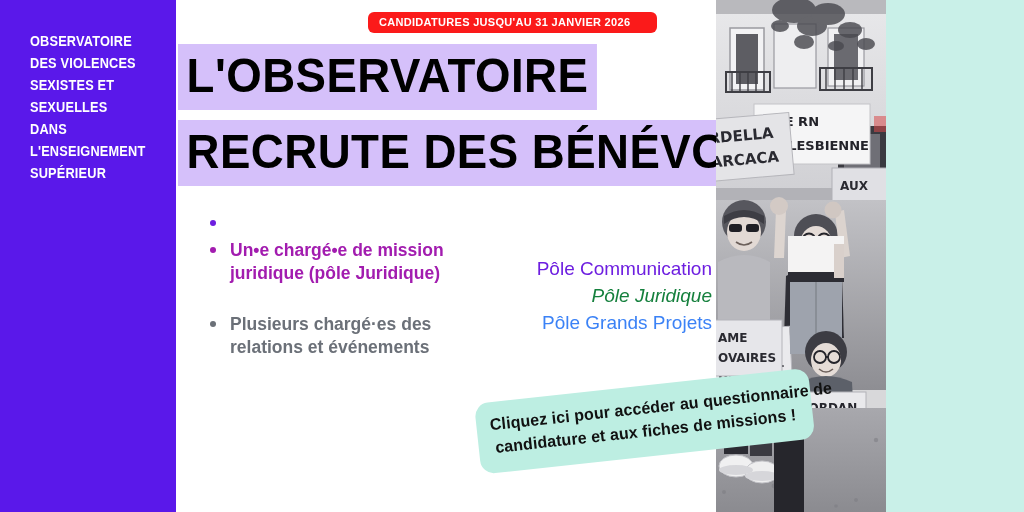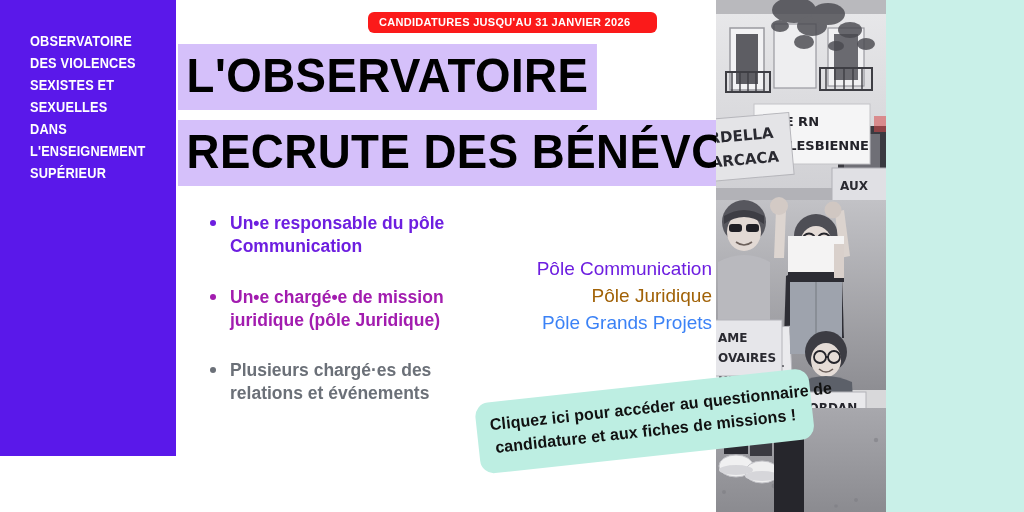--- a/index.html
+++ b/index.html
@@ -21,21 +21,21 @@
     width: 1024px;
     height: 512px;
     background: #ffffff;
     overflow: hidden;
   }
 
   
   .sidebar {
     position: absolute;
     left: 0; top: 0;
-    width: 176px; height: 456px;
+    width: 176px; height: 512px;
     background: #5a18ea;
   }
   .sidebar-title {
     position: absolute;
     left: 30px; top: 30px;
     width: 132px;
     color: #ffffff;
     font-family: "Liberation Sans Narrow", "Liberation Sans", sans-serif;
     font-size: 14.5px;
     font-weight: bold;
@@ -112,21 +112,21 @@
   
   .poles {
     position: absolute;
     right: 312px; top: 256px;
     text-align: right;
     font-size: 19px;
     line-height: 1.42;
   }
   .pole { white-space: nowrap; }
   .pole.p-purple { color: #6d1ee0; }
-  .pole.p-red    { color: #a16207; }
+  .pole.p-red    { color: #15803d; font-style: italic; }
   .pole.p-gray   { color: #3b82f6; }
 
   
   .photo {
     position: absolute;
     left: 716px; top: 0;
     width: 170px; height: 512px;
     overflow: hidden;
     background: #d8d8da;
   }
@@ -178,21 +178,20 @@
   <div class="date-badge">CANDIDATURES JUSQU'AU  31 JANVIER 2026</div>
 
   <div class="headline">
     <div class="headline-line first">L'OBSERVATOIRE</div>
     <div class="headline-line second">RECRUTE DES BÉNÉVOLES !</div>
   </div>
 
   <div class="bullets">
     <div class="bullet b-purple">
       <span class="bullet-dot"></span>
-      <span>Un•e responsable du pôle Communication</span>
     </div>
     <div class="bullet b-red">
       <span class="bullet-dot"></span>
       <span>Un•e chargé•e de mission juridique (pôle Juridique)</span>
     </div>
     <div class="bullet b-gray">
       <span class="bullet-dot"></span>
       <span>Plusieurs chargé·es des relations et événements</span>
     </div>
   </div>

